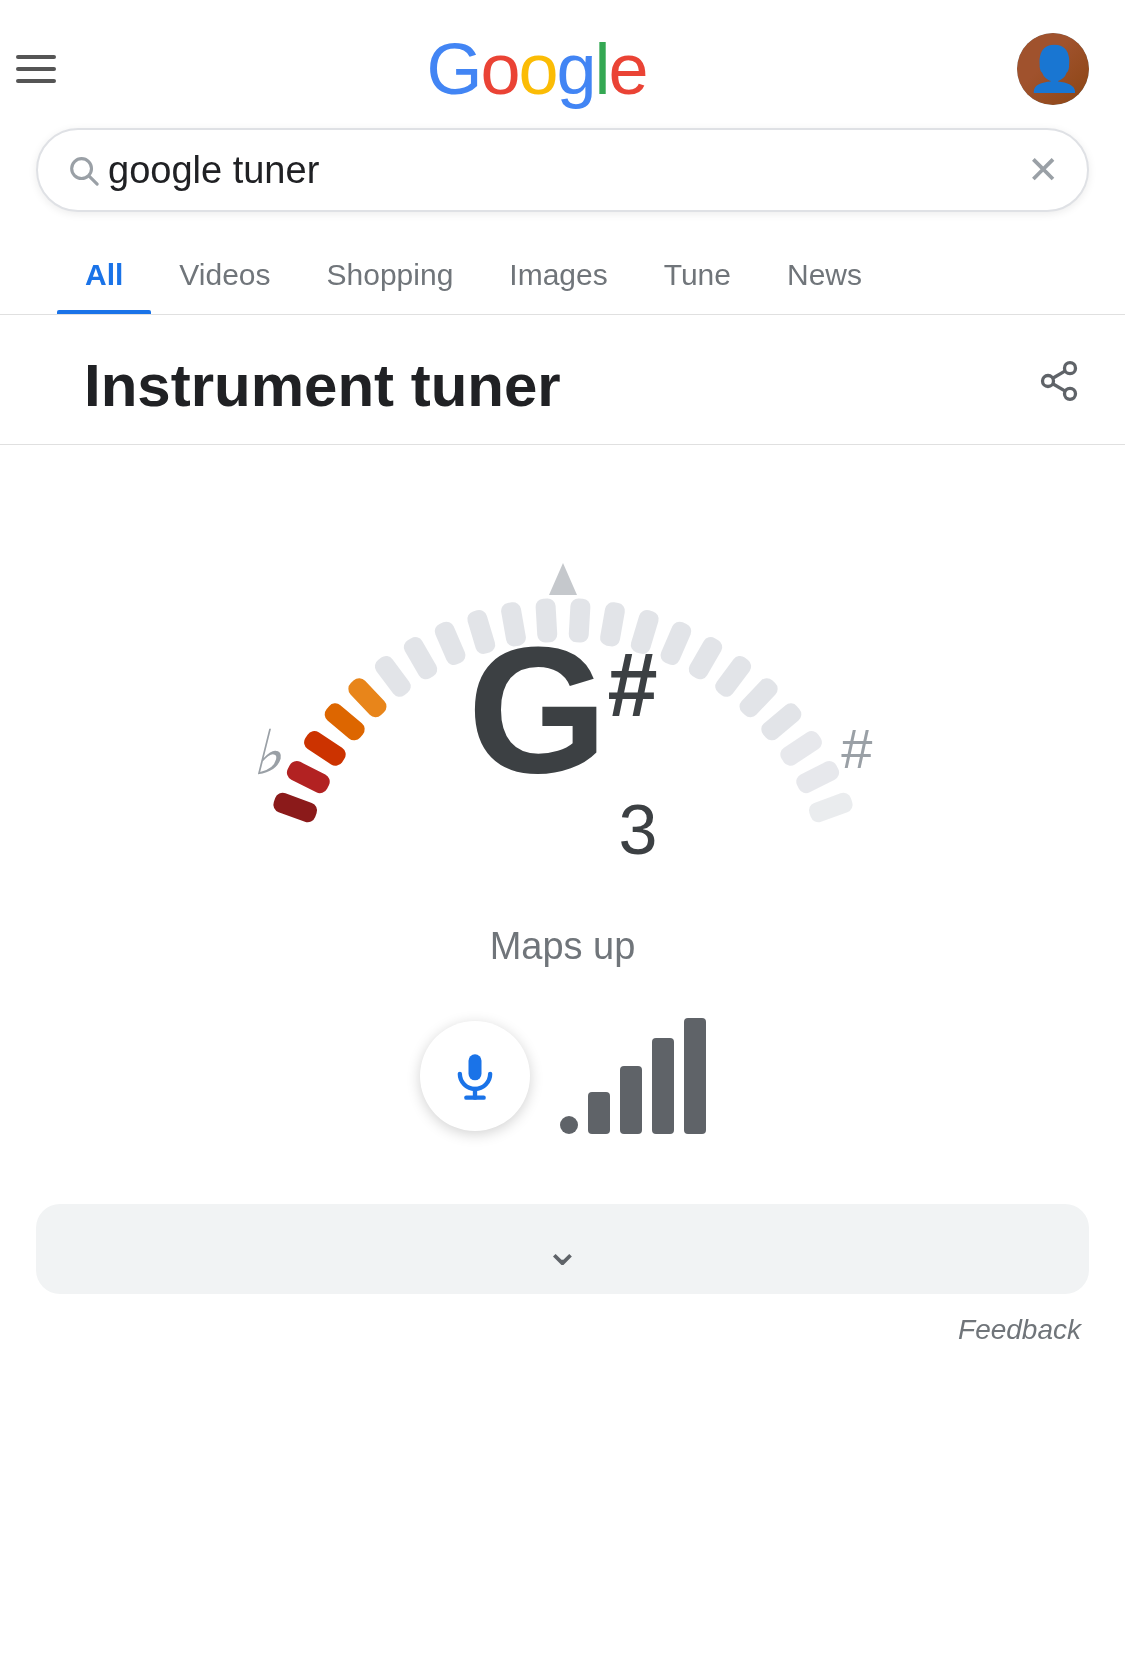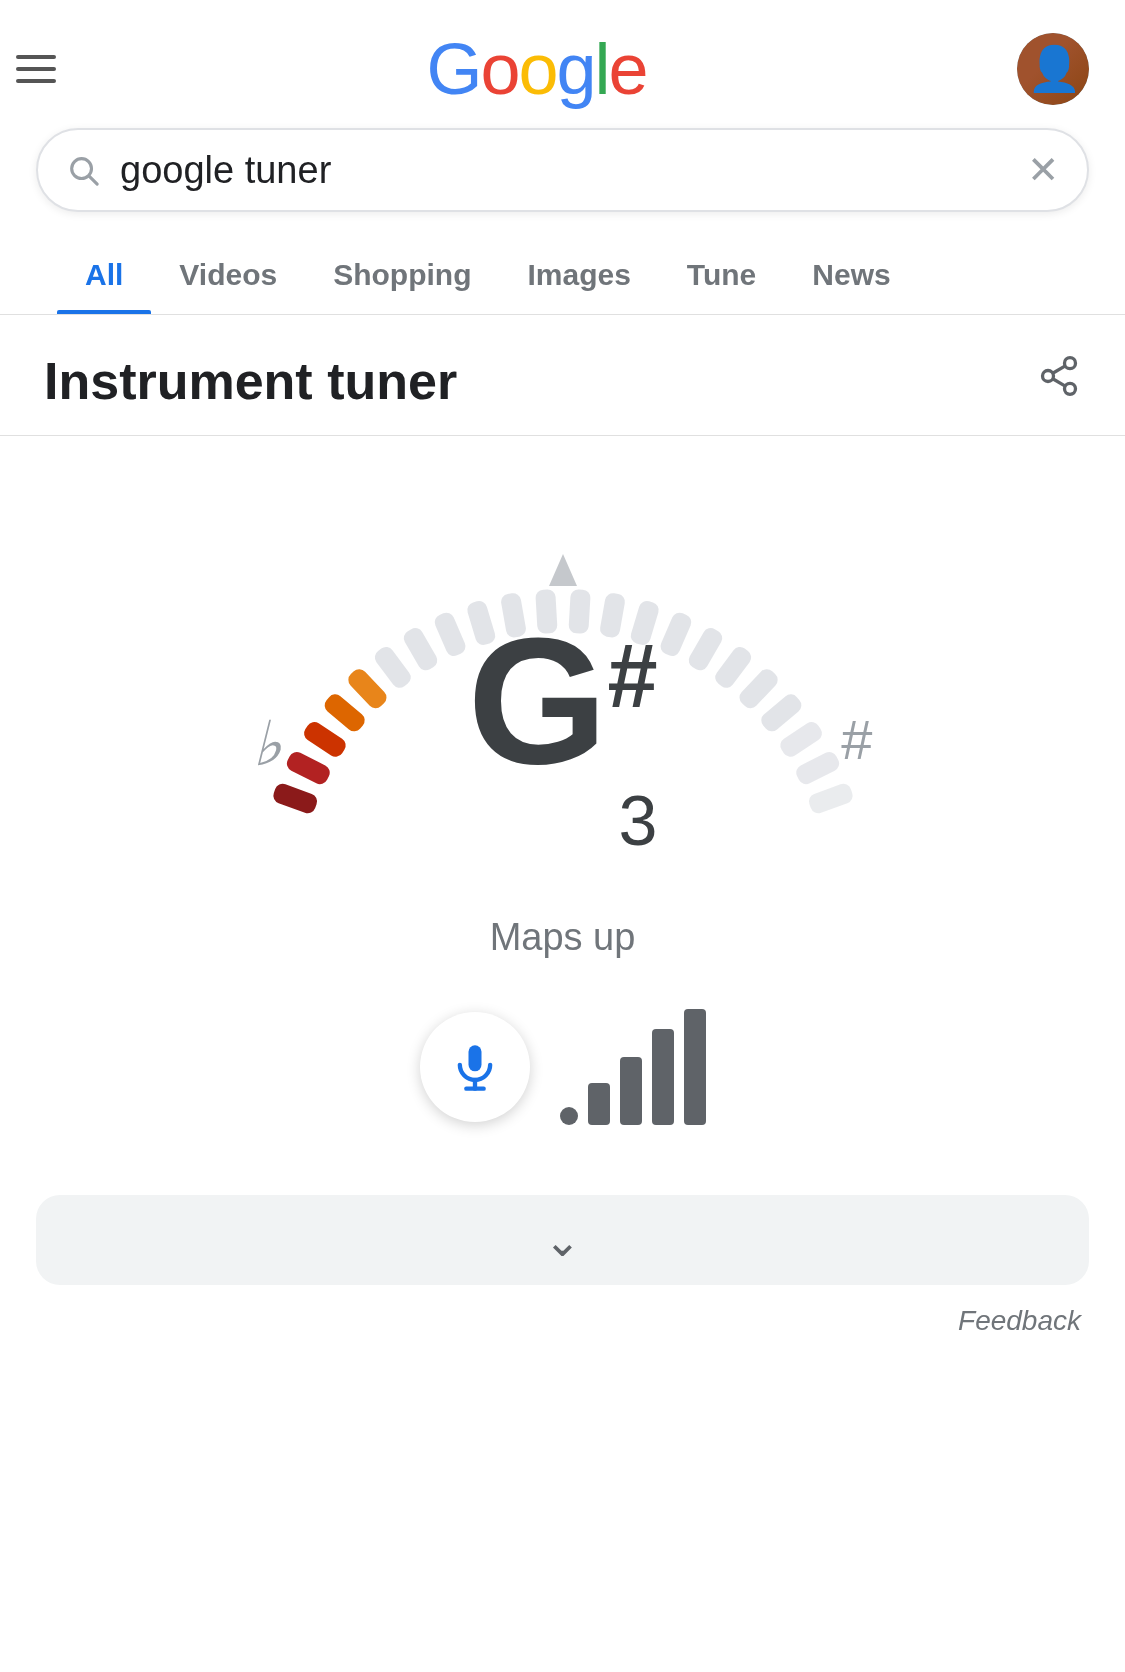--- a/index.html
+++ b/index.html
@@ -77,21 +77,21 @@
     
     .search-bar-container {
       padding: 0 36px 24px 36px;
     }
     .search-bar {
       display: flex;
       align-items: center;
       border: 2px solid #dfe1e5;
       border-radius: 50px;
       padding: 18px 28px;
-      gap: 20px;
+      gap: 8px;
       background: #fff;
       box-shadow: 0 2px 8px rgba(0,0,0,0.08);
     }
     .search-icon-wrap {
       color: #9aa0a6;
       font-size: 34px;
       display: flex;
       align-items: center;
     }
     .search-input-text {
@@ -118,21 +118,20 @@
       overflow: hidden;
     }
     .tab {
       padding: 22px 28px;
       font-size: 30px;
       color: #70757a;
       cursor: pointer;
       white-space: nowrap;
       position: relative;
       font-family: Arial, sans-serif;
-      font-weight: bold;
     }
     .tab.active {
       color: #1a73e8;
       font-weight: 600;
     }
     .tab.active::after {
       content: '';
       position: absolute;
       bottom: 0;
       left: 0;
@@ -143,23 +142,24 @@
     }
 
     
     .tuner-header {
       display: flex;
       align-items: center;
       justify-content: space-between;
       padding: 36px 44px 24px 44px;
     }
     .tuner-title {
-      font-size: 52px;
+      font-size: 60px;
       font-weight: 700;
       color: #202124;
+      margin-left: 40px;
     }
     .share-icon {
       font-size: 44px;
       color: #5f6368;
       cursor: pointer;
     }
 
     .divider {
       height: 1px;
       background: #e0e0e0;

